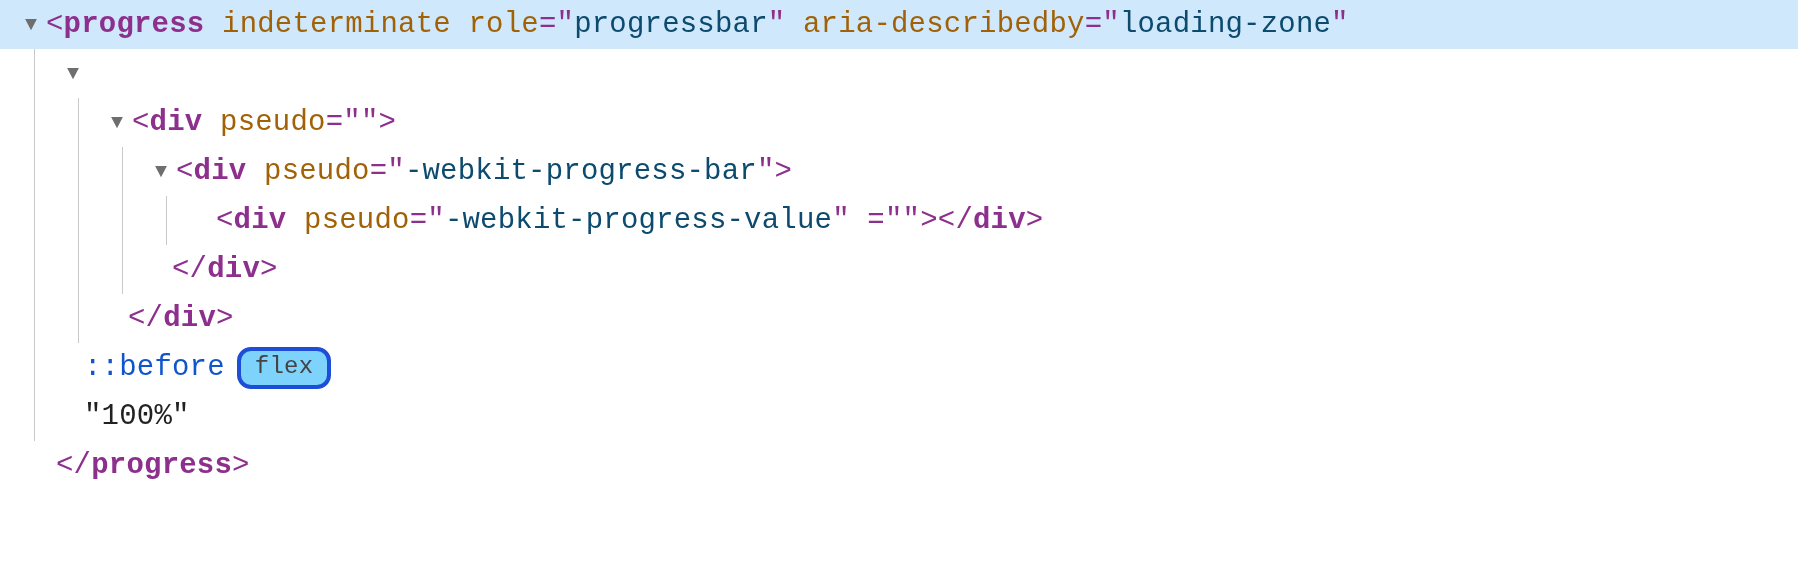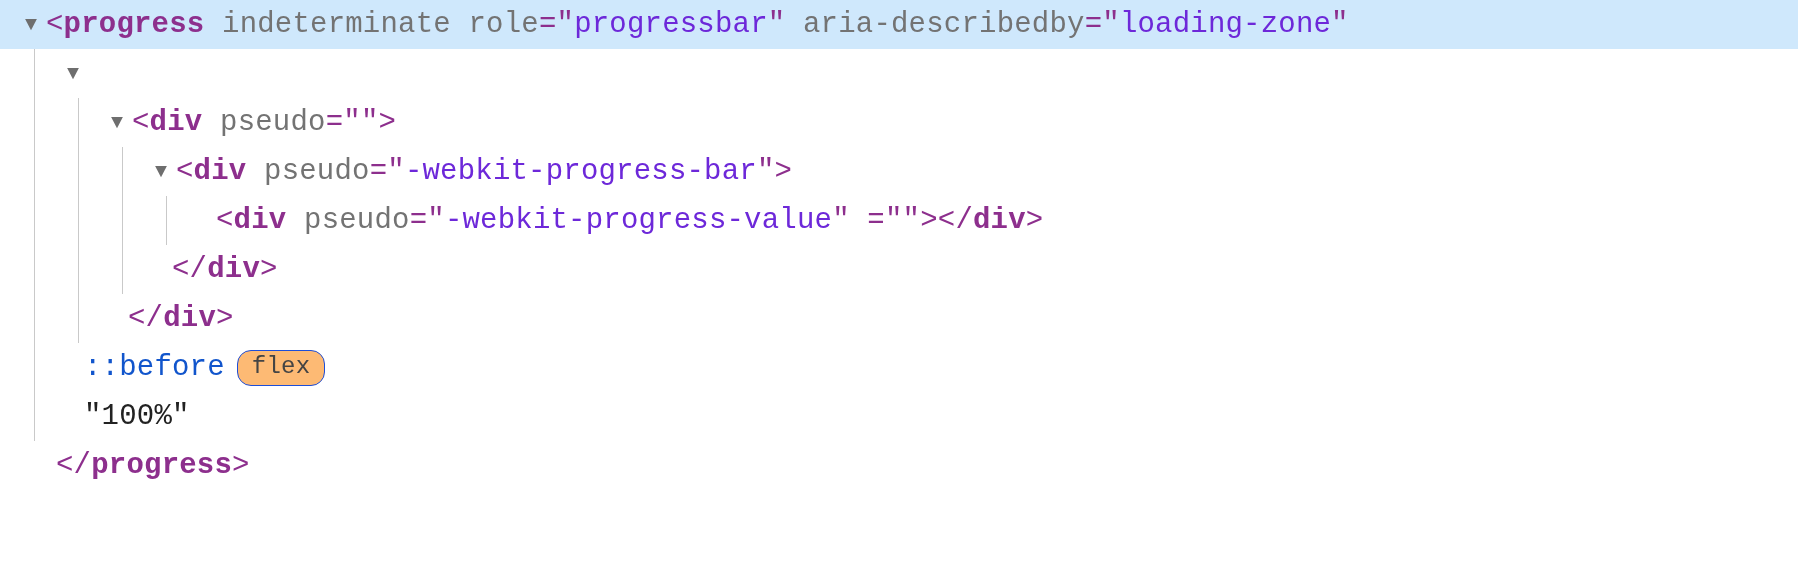--- a/index.html
+++ b/index.html
@@ -41,32 +41,32 @@
     display: inline-block;
     width: 26px;
     text-align: center;
     color: #6e6e6e;
     font-size: 20px;
     vertical-align: middle;
     margin-right: 2px;
   }
   .punct   { color: #8d2f8d; }
   .tagname { color: #8d2f8d; font-weight: bold; }
-  .attrname{ color: #737373; }
-  .attrval { color: #6d28d9; }
+  .attrname{ color: #a16207; }
+  .attrval { color: #0c4a6e; }
   .slash   { color: #8d2f8d; }
   .shadow  { color: #909090; }
   .pseudo-sel { color: #1155cc; text-align: center; }
   .quoted  { color: #222; }
   .badge {
     display: inline-flex;
     align-items: center;
-    border: 1px solid #1d4ed8;
+    border: 4px solid #1d4ed8;
     border-radius: 14px;
-    background: #fdba74;
+    background: #7dd3fc;
     color: #444;
     font-size: 24px;
     padding: 0 14px;
     height: 34px;
     margin-left: 12px;
     vertical-align: middle;
   }
   .code {
     letter-spacing: 0.2px;
   }

